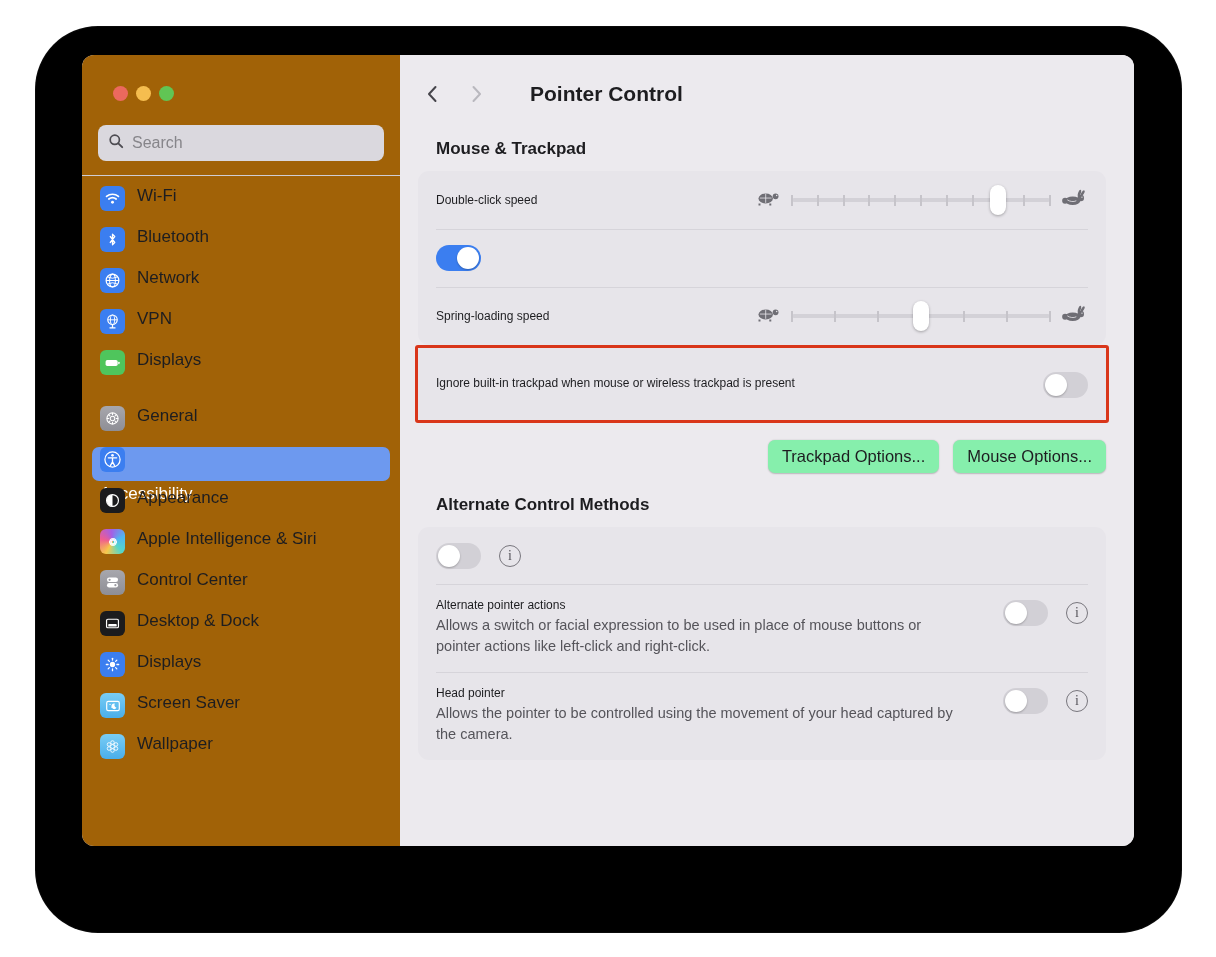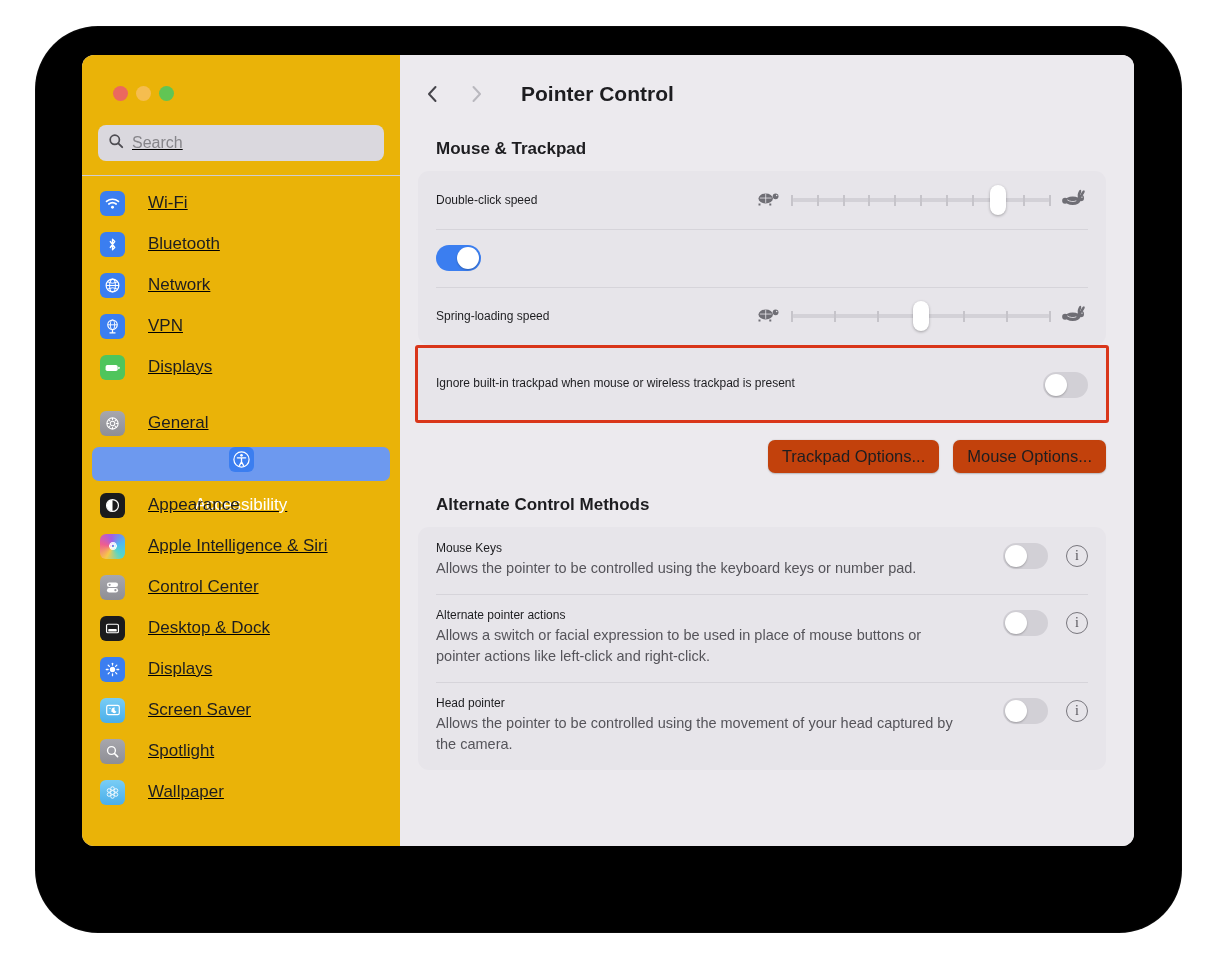--- a/index.html
+++ b/index.html
@@ -35,25 +35,24 @@
     border-radius: 12px;
     overflow: hidden;
     display: flex;
     background: #eceaee;
   }
 
   
   #sidebar {
     width: 318px;
     height: 100%;
-    background: #eab308;
+    background: #a16207;
     display: flex;
     flex-direction: column;
     flex-shrink: 0;
-    text-decoration: underline;
   }
 
   .traffic-lights {
     display: flex;
     gap: 8px;
     padding: 31px 0 0 31px;
     height: 62px;
   }
   .tl { width: 15px; height: 15px; border-radius: 50%; }
   .tl.red { background: #eb695e; }
@@ -83,22 +82,21 @@
   }
 
   #sidebar-scroll {
     flex: 1;
     overflow: hidden;
     padding: 10px 10px 0 10px;
   }
 
   .nav-item {
     display: flex;
-    align-items: center;
-    gap: 23px;
+    gap: 12px;
     height: 34px;
     padding: 0 8px;
     border-radius: 7px;
     margin-bottom: 7px;
     cursor: default;
   }
   .nav-item.selected { background: #6d99ef; flex-direction: column; }
   .nav-label {
     font-size: 17px;
     color: #1d1d20;
@@ -147,21 +145,21 @@
     width: 20px;
     height: 20px;
     display: flex;
     align-items: center;
     justify-content: center;
   }
   .page-title {
     font-size: 21px;
     font-weight: bold;
     color: #1d1d20;
-    margin-left: 11px;
+    margin-left: 20px;
   }
 
   .section-title {
     font-size: 17px;
     font-weight: bold;
     color: #1d1d20;
     padding: 6px 0 12px 18px;
   }
 
   .card {
@@ -285,21 +283,21 @@
     padding: 0;
   }
 
   .btn-row {
     display: flex;
     justify-content: flex-end;
     gap: 14px;
     padding: 17px 0 0 0;
   }
   .btn {
-    background: #c2410c;
+    background: #86efac;
     border: none;
     border-radius: 7px;
     height: 33px;
     padding: 0 14px;
     font-size: 16.5px;
     color: #1d1d20;
     font-family: "Liberation Sans", sans-serif;
     box-shadow: 0 0.5px 1.5px rgba(0,0,0,0.22);
     cursor: default;
   }
@@ -507,29 +505,20 @@
           <svg width="18" height="18" viewBox="0 0 20 20">
             <rect x="3" y="4.8" width="14" height="10.4" rx="1.8" fill="none" stroke="#fff" stroke-width="1.3"></rect>
             <path d="M12 7.3a3.1 3.1 0 1 0 1.9 4.7A3.6 3.6 0 0 1 12 7.3z" fill="#fff"></path>
             <circle cx="6.7" cy="8.2" r="0.7" fill="#fff"></circle>
             <circle cx="8.4" cy="11.4" r="0.55" fill="#fff"></circle>
           </svg>
         </span>
         <span class="nav-label">Screen Saver</span>
       </div>
 
-      <div class="nav-item">
-        <span class="app-icon ic-gray">
-          <svg width="17" height="17" viewBox="0 0 20 20">
-            <circle cx="8.8" cy="8.8" r="4.6" fill="none" stroke="#fff" stroke-width="1.6"></circle>
-            <line x1="12.3" y1="12.3" x2="16" y2="16" stroke="#fff" stroke-width="1.9" stroke-linecap="round"></line>
-          </svg>
-        </span>
-        <span class="nav-label">Spotlight</span>
-      </div>
 
       <div class="nav-item">
         <span class="app-icon ic-lblue">
           <svg width="17" height="17" viewBox="0 0 20 20">
             <g fill="none" stroke="#fff" stroke-width="1">
               <circle cx="10" cy="10" r="2.3"></circle>
               <circle cx="10" cy="5.3" r="2.1"></circle>
                 <circle cx="10" cy="14.7" r="2.1"></circle>
               <circle cx="5.9" cy="7.6" r="2.1"></circle>
                 <circle cx="14.1" cy="12.4" r="2.1"></circle>
@@ -671,24 +660,20 @@
     <div class="btn-row">
       <button class="btn">Trackpad Options...</button>
       <button class="btn">Mouse Options...</button>
     </div>
 
     <div class="section-title" style="padding-top:22px;">Alternate Control Methods</div>
 
     <div class="card">
 
       <div class="desc-row">
-        <div class="desc-left">
-          <div class="row-label">Mouse Keys</div>
-          <div class="row-desc">Allows the pointer to be controlled using the keyboard keys or number pad.</div>
-        </div>
         <div class="desc-ctrl">
           <div class="toggle">
             <div class="knob"></div>
           </div>
           <div class="info-icon">i</div>
         </div>
       </div>
 
       <div class="desc-row row-sep">
         <div class="desc-left">

